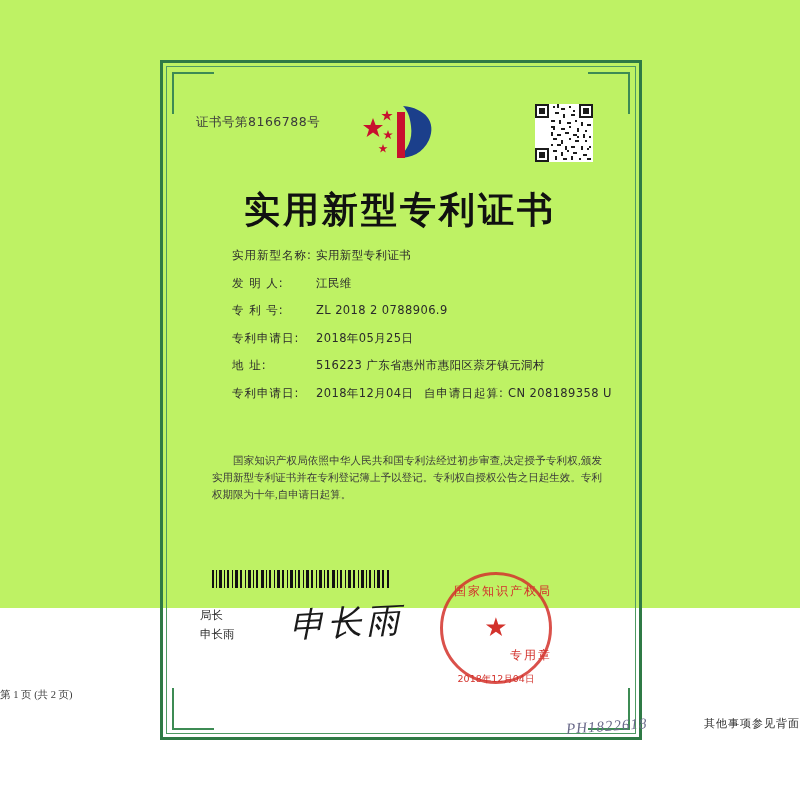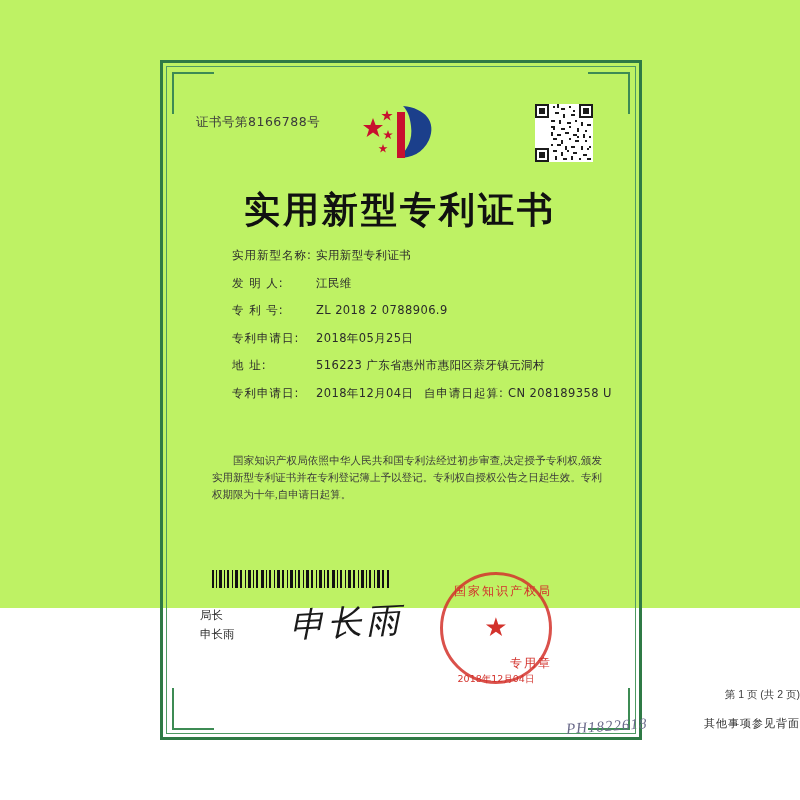--- a/index.html
+++ b/index.html
@@ -196,42 +196,42 @@
     position: absolute;
     left: 0;
     width: 112px;
     text-align: right;
     color: #d3322c;
     font-size: 12px;
     letter-spacing: 2px;
     font-family: "DejaVu Sans", sans-serif;
   }
   .seal-text-top { top: 11px; }
-  .seal-text-bottom { bottom: 12px; font-family: Liberation Serif, serif; }
+  .seal-text-bottom { bottom: 20px; font-family: Liberation Serif, serif; }
   .seal-date {
     position: absolute;
     left: 0;
     width: 112px;
     bottom: -2px;
     text-align: center;
     color: #d3322c;
     font-size: 9.5px;
     font-family: "DejaVu Sans", sans-serif;
   }
 
   
   .page-num {
     position: absolute;
     left: 0;
     top: 688px;
     width: 800px;
-    text-align: right;
+    text-align: left;
     font-size: 10.5px;
     color: #3a3a3a;
-    font-family: Liberation Sans, sans-serif;
+    font-family: Liberation Serif, serif;
   }
   .footer-note {
     position: absolute;
     left: 0;
     top: 716px;
     width: 800px;
     text-align: right;
     font-size: 11px;
     color: #2b2b2b;
     font-family: "DejaVu Sans", sans-serif;

